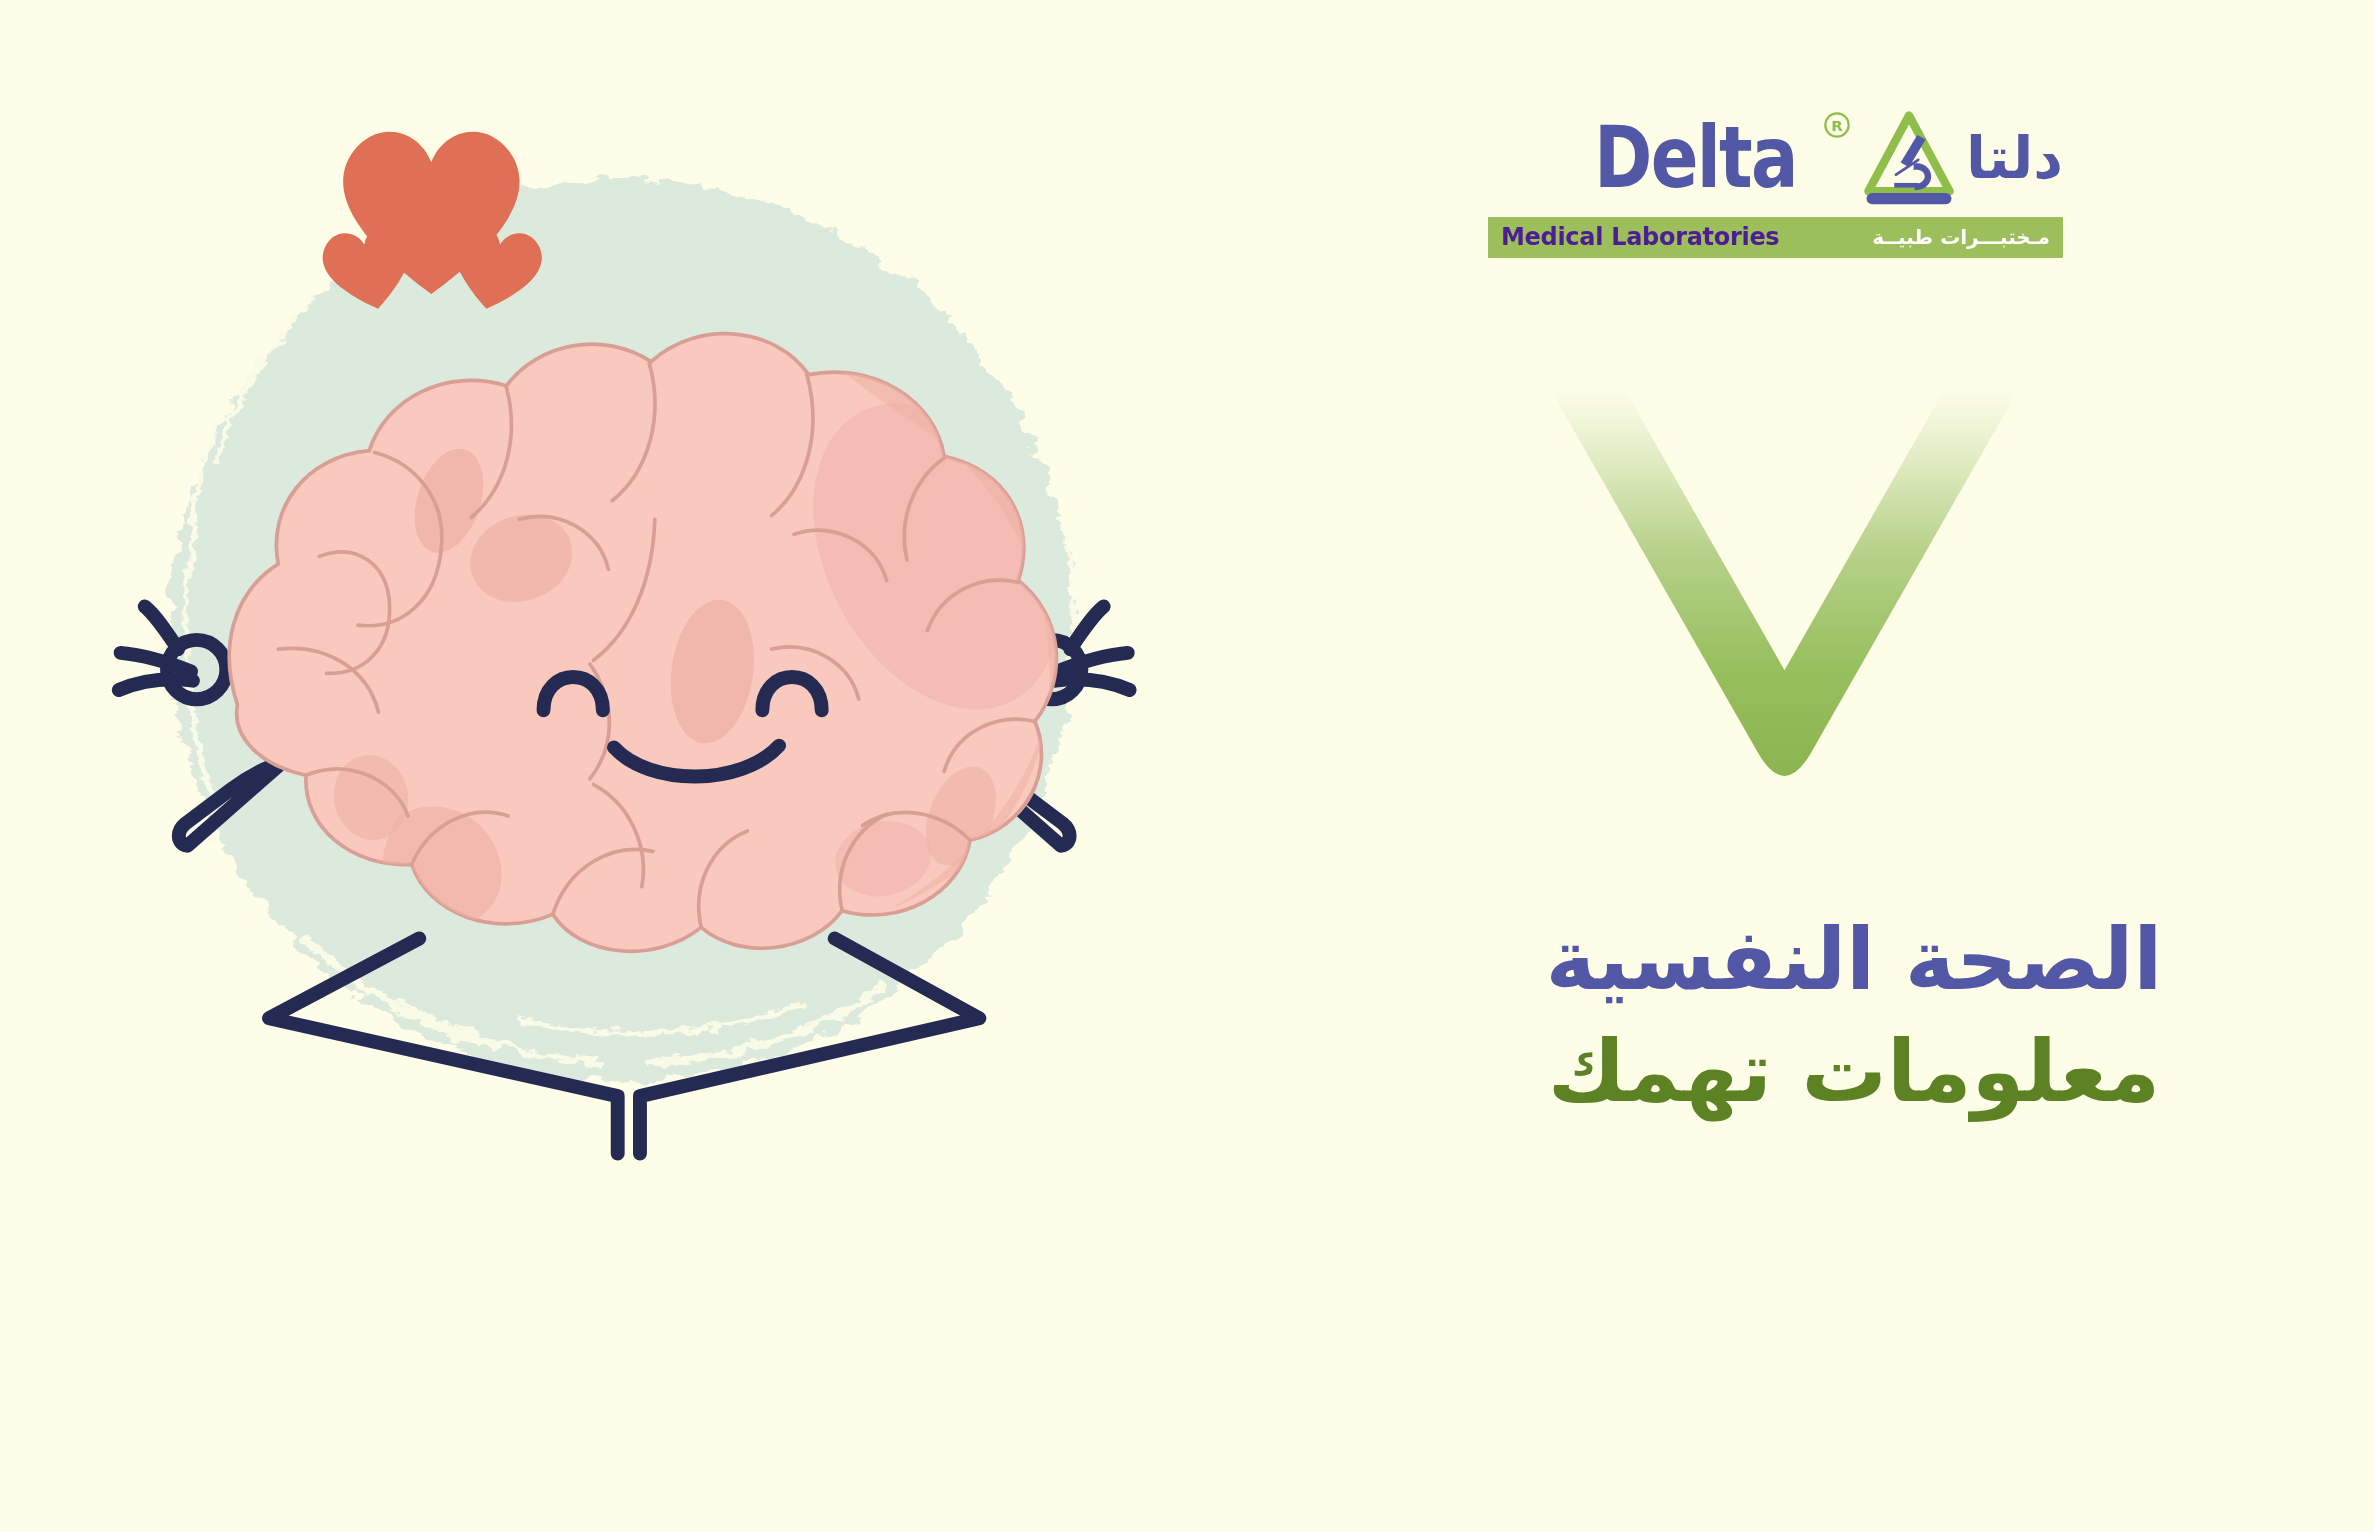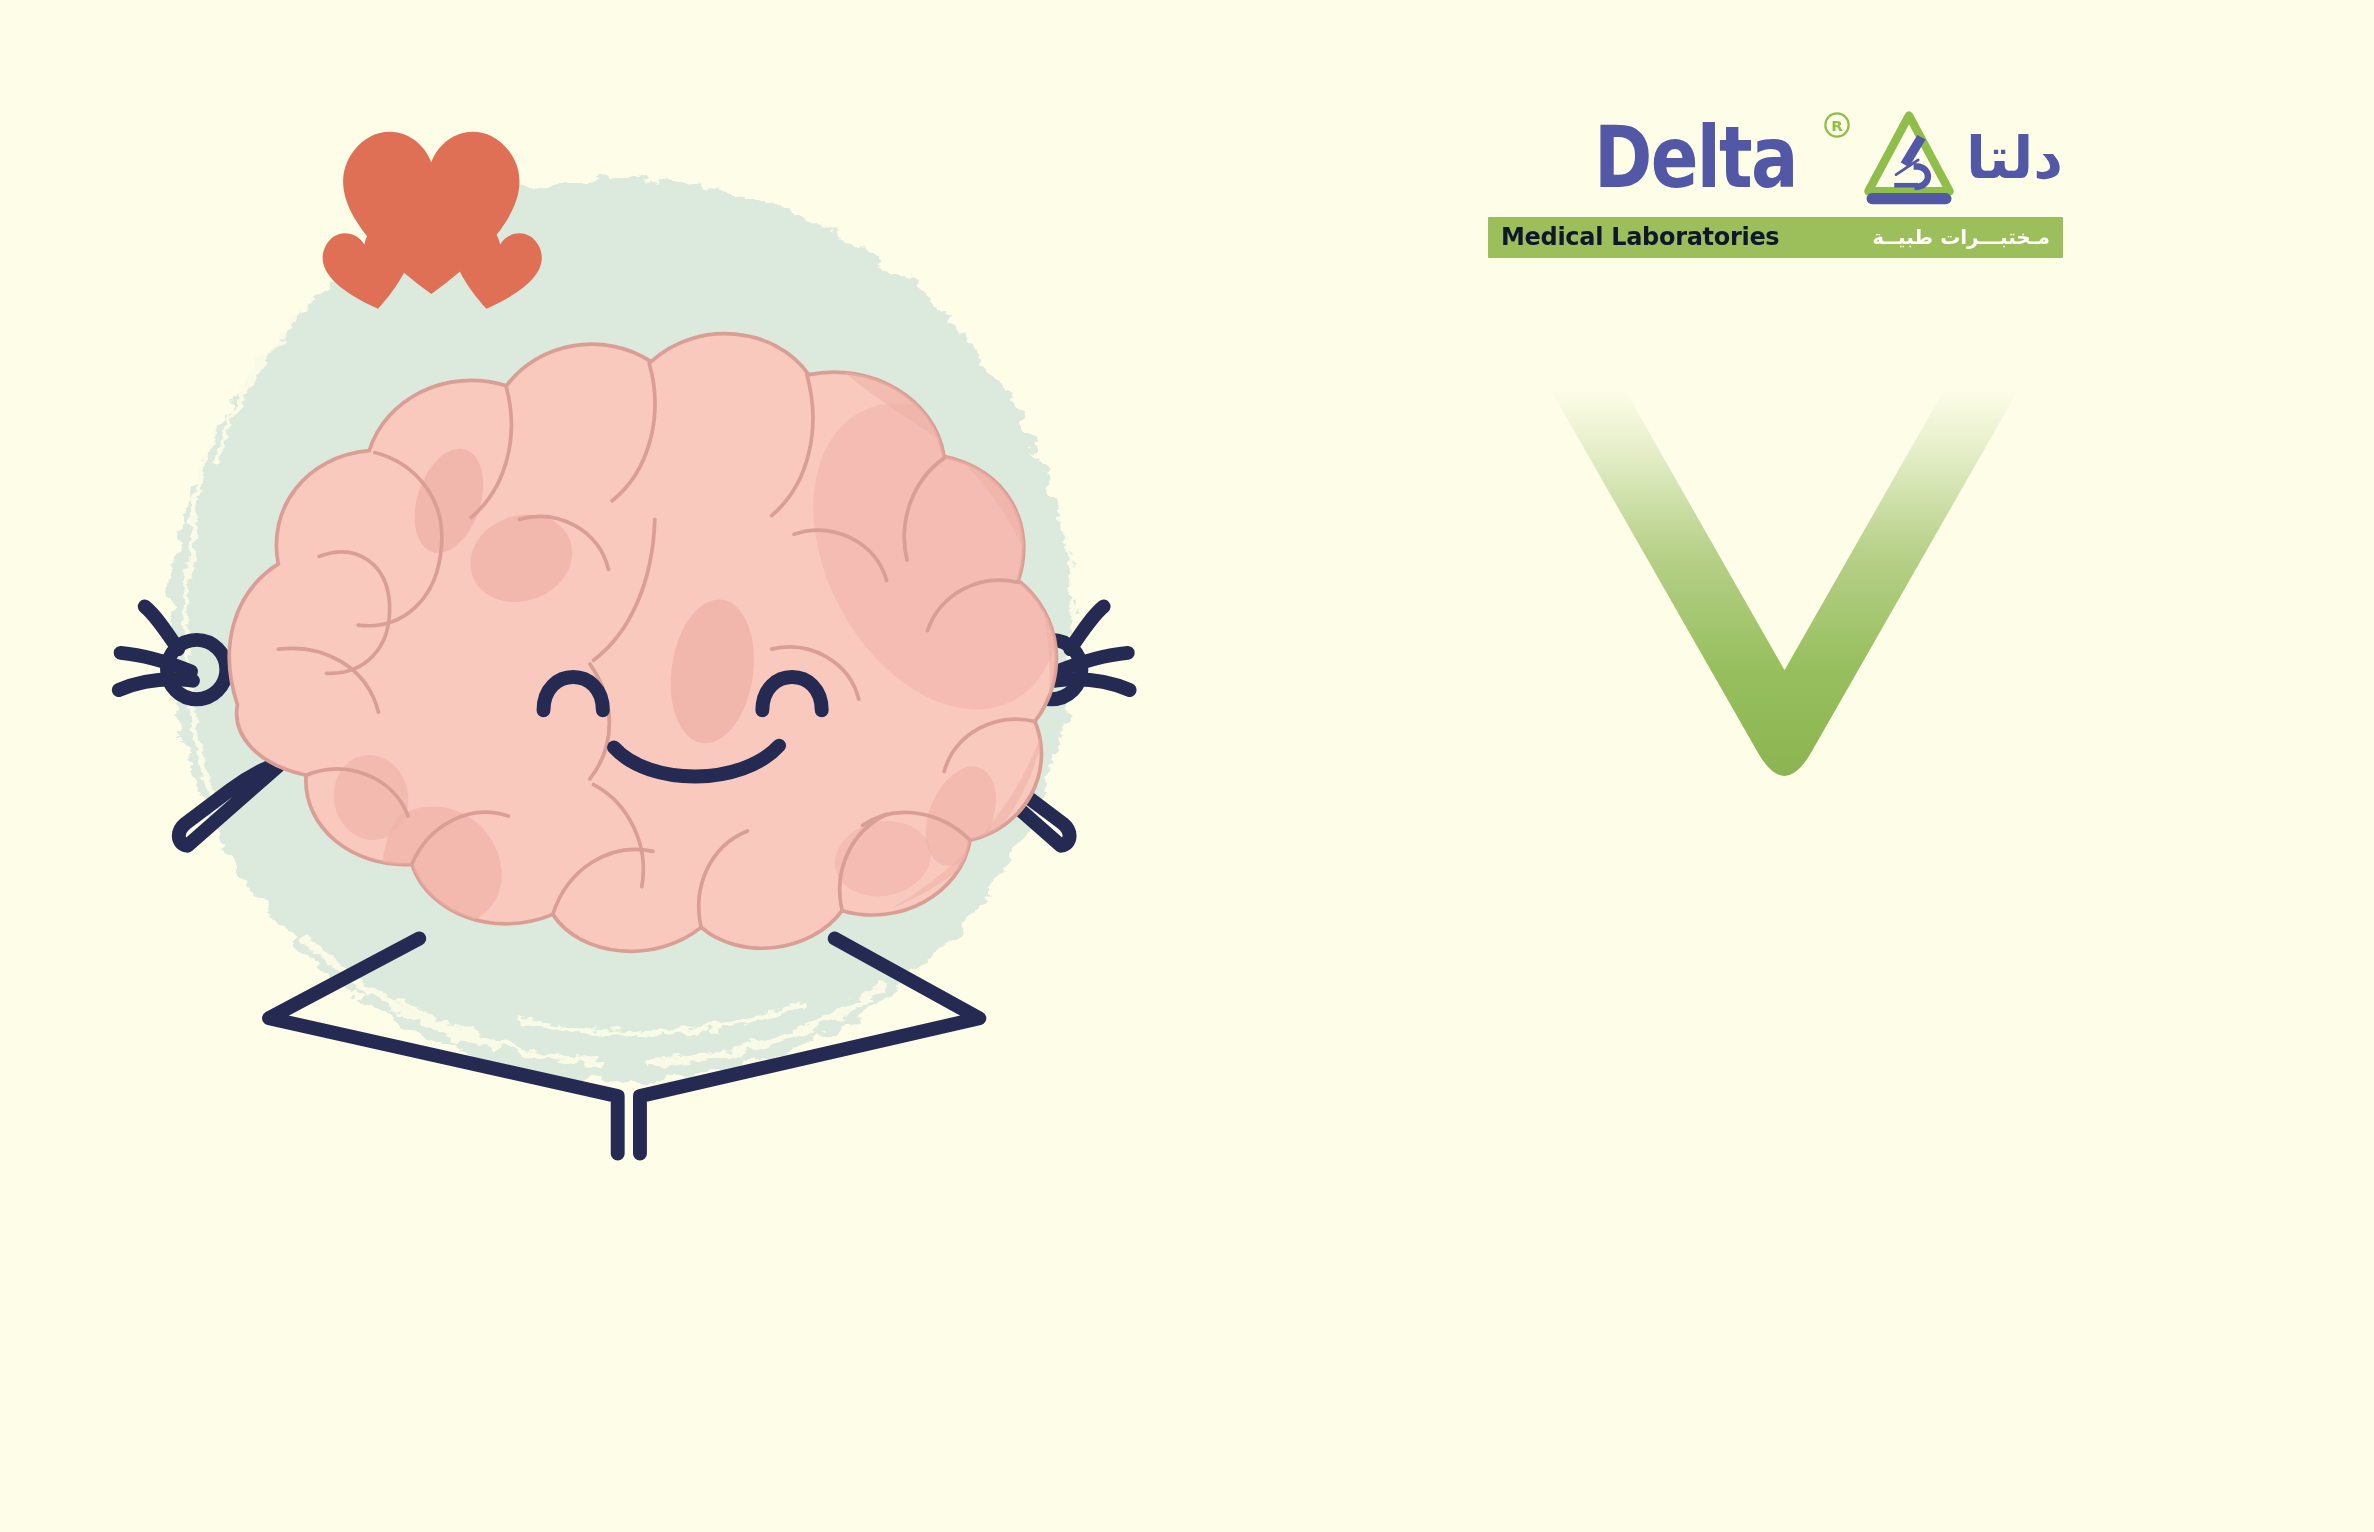--- a/index.html
+++ b/index.html
@@ -34,21 +34,21 @@
     position:relative;width:28px;height:28px;align-self:flex-start;margin-top:9.3px;
     color:#8FBE4B;font-size:0;
   }
   #logo-mark{width:96px;height:96px;position:relative;}
   #logo-bar{
     margin-top:3.7px;background:#9CBF5B;height:41px;border-radius:0.9px;
     display:flex;align-items:center;justify-content:space-between;
     padding:0 13px;direction:ltr;
   }
   #logo-bar .en{
-    color:#0f172a;font-weight:bold;font-size:24px;letter-spacing:-0.3px;
+    color:#4c1d95;font-weight:bold;font-size:24px;letter-spacing:-0.3px;
     font-family:"DejaVu Sans","Liberation Sans",sans-serif;
   }
   #logo-bar .ar{
     color:#FFFFFF;font-weight:bold;font-size:20px;letter-spacing:1.9px;direction:rtl;
     font-family:"DejaVu Sans","Liberation Sans",sans-serif;
   }
 
   #check-v{position:absolute;left:167px;top:390px;width:519px;height:427px;}
 
   #headlines{position:absolute;left:0;top:904px;width:992px;text-align:center;direction:rtl;}
@@ -275,16 +275,20 @@
             <stop offset="42%" stop-color="#B7D189"></stop>
             <stop offset="72%" stop-color="#97BF5E"></stop>
             <stop offset="100%" stop-color="#8CB551"></stop>
           </linearGradient>
         </defs>
         <path d="M28 0 L252 392 Q 280 440 308 392 L 532 0
                  L 452 0 L 280 302 L 108 0 Z" fill="url(#vgrad)"></path>
       </svg>
     </div>
 
+    <div id="headlines">
+      <p class="headline" id="headline-primary">الصحة النفسية</p>
+      <p class="headline" id="headline-secondary">معلومات تهمك</p>
+    </div>
 
   </div>
 </div>
 
 
 </body></html>

